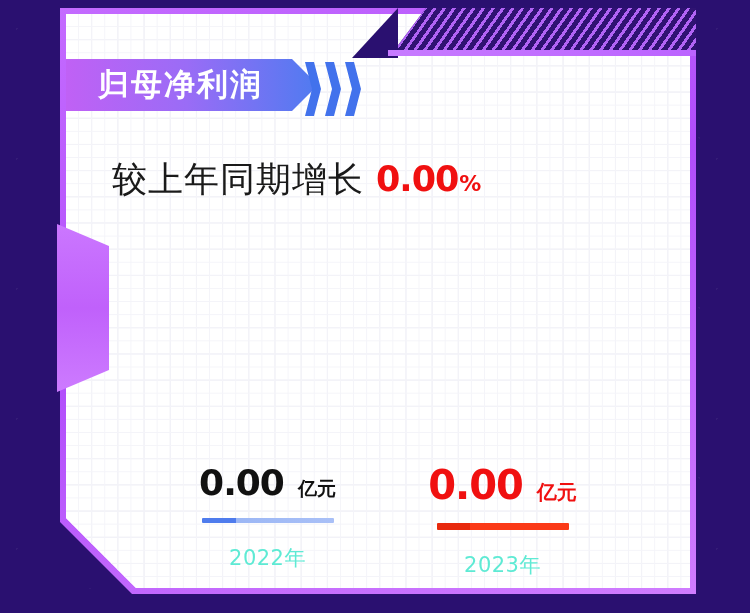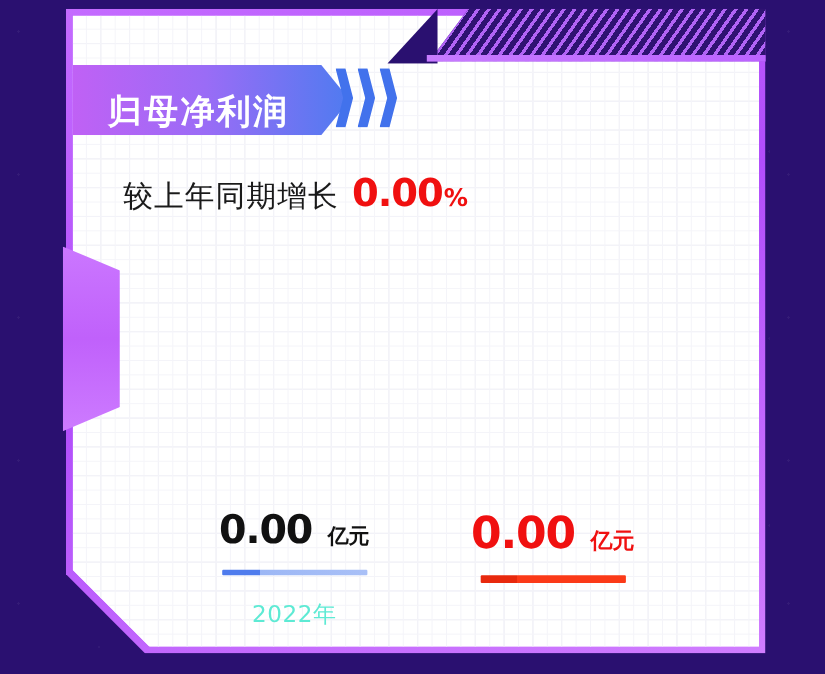--- a/index.html
+++ b/index.html
@@ -128,26 +128,26 @@
     -webkit-clip-path: polygon(0 0, 100% 22px, 100% calc(100% - 22px), 0 100%);
     clip-path: polygon(0 0, 100% 22px, 100% calc(100% - 22px), 0 100%);
   }
 
   
   .title-banner {
     position: absolute;
     left: 66px;
     top: 59px;
     width: 252px;
-    height: 64px;
+    height: 52px;
     background: linear-gradient(90deg, #c061f5 0%, #9a6cf6 48%, #4f7bf0 100%);
     -webkit-clip-path: polygon(0 0, calc(100% - 26px) 0, 100% 50%, calc(100% - 26px) 100%, 0 100%);
     clip-path: polygon(0 0, calc(100% - 26px) 0, 100% 50%, calc(100% - 26px) 100%, 0 100%);
     display: flex;
-    align-items: flex-end;
+    align-items: center;
   }
   .title-text {
     color: #ffffff;
     font-size: 31px;
     font-weight: bold;
     letter-spacing: 2px;
     margin-left: 32px;
     font-family: "DejaVu Sans", "Liberation Sans", sans-serif;
     white-space: nowrap;
   }
@@ -171,21 +171,21 @@
   
   .growth-line {
     position: absolute;
     left: 112px;
     top: 156px;
     display: flex;
     align-items: baseline;
     white-space: nowrap;
   }
   .growth-label {
-    font-size: 27px;
+    font-size: 35px;
     color: #1a1a1a;
     font-family: "DejaVu Sans", "Liberation Sans", sans-serif;
     letter-spacing: 1px;
   }
   .growth-value {
     font-size: 35px;
     font-weight: bold;
     color: #f01010;
     margin-left: 12px;
     letter-spacing: -1px;
@@ -298,17 +298,18 @@
       <div class="bar bar-2022"></div>
       <div class="col-year">2022年</div>
     </div>
 
     <div class="col col-2023">
       <div class="col-value">
         <span class="val-num">0.00</span>
         <span class="val-unit">亿元</span>
       </div>
       <div class="bar bar-2023"></div>
+      <div class="col-year">2023年</div>
     </div>
 
   </div>
 
 </div>
 
 </body></html>

